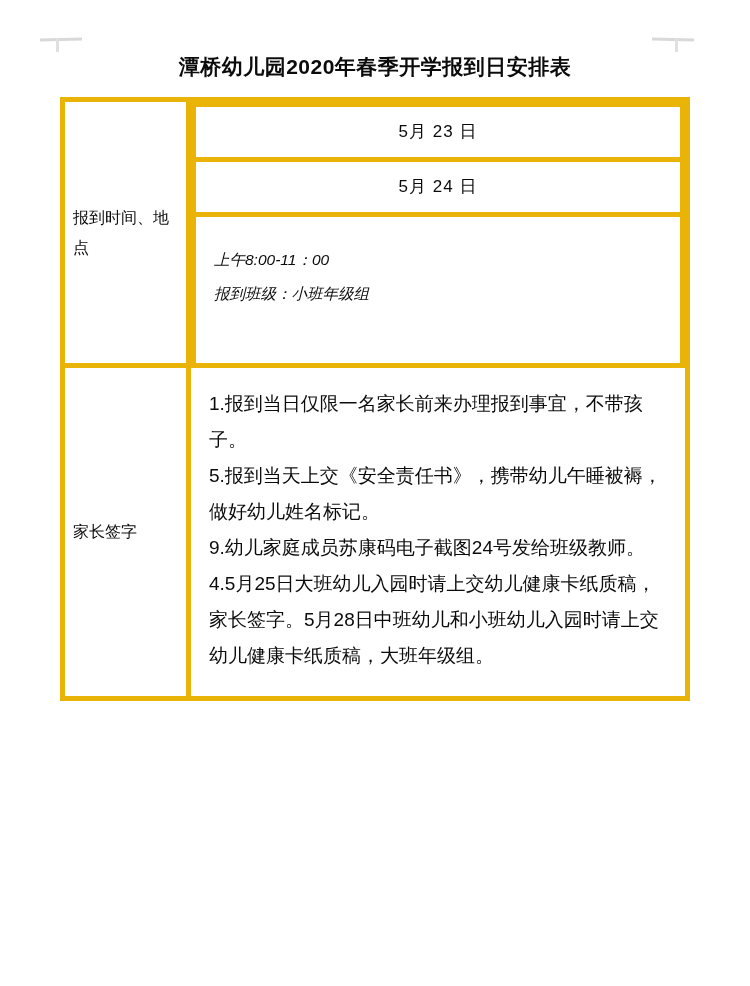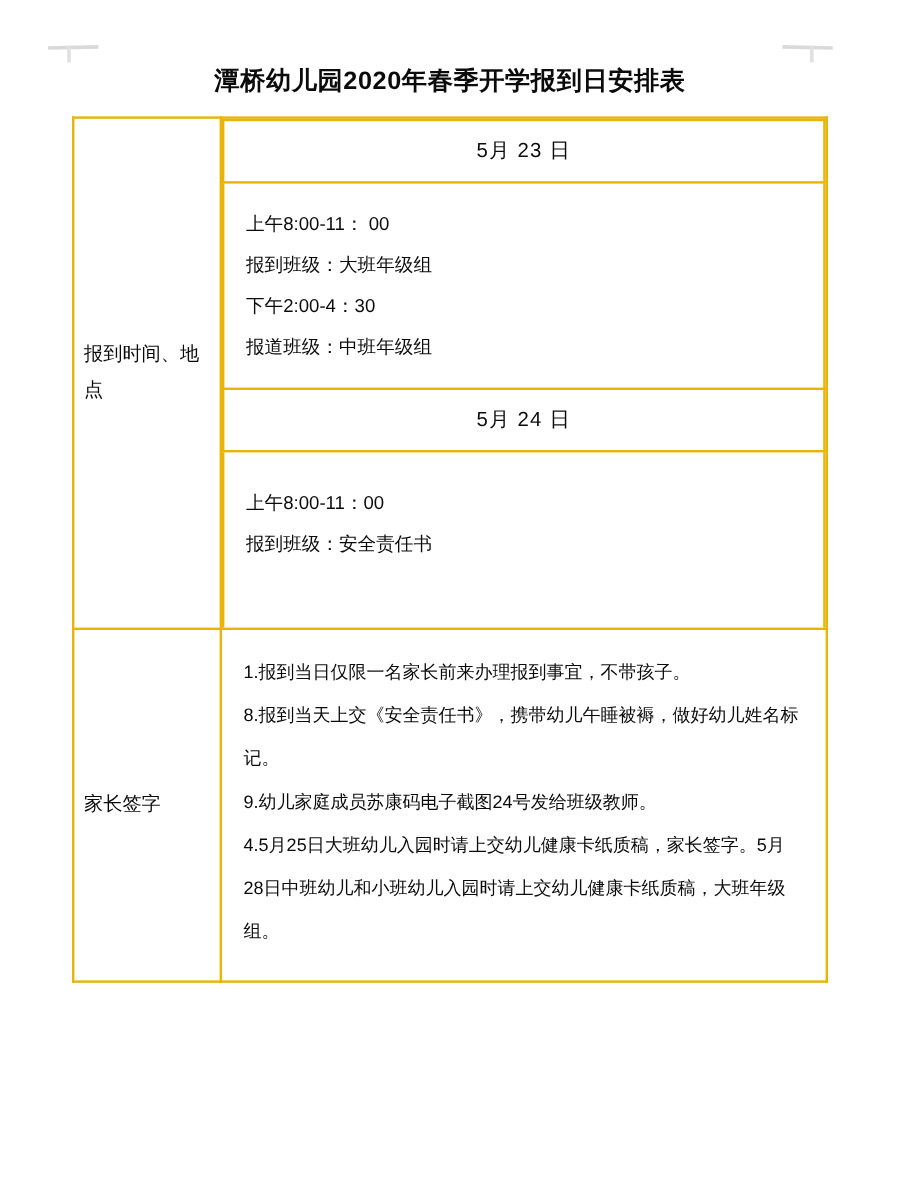--- a/index.html
+++ b/index.html
@@ -67,21 +67,21 @@
 
   table.schedule {
     position: absolute;
     left: 60px;
     top: 85px;
     width: 630px;
     border-collapse: collapse;
     table-layout: fixed;
   }
   table.schedule td {
-    border: 2px solid #eab308;
+    border: 5px solid #eab308;
     vertical-align: top;
     padding: 0;
     margin-top: 20px;
   }
 
   .col-label {
     width: 105px;
     text-align: left;
     vertical-align: middle !important;
     font-size: 16px;
@@ -110,21 +110,21 @@
   .time-block.second {
     padding-top: 26px !important;
     padding-bottom: 52px !important;
   }
   .time-block div {
     white-space: pre;
   }
 
   .prep-block {
     padding: 18px 18px 22px 18px !important;
-    font-size: 15px;
+    font-size: 19px;
     line-height: 36px;
     color: #0b0b0b;
   }
   .prep-block p {
     margin: 0;
     text-indent: 0;
   }
   .prep-block p.wrap {
     line-height: 36px;
   }
@@ -133,20 +133,21 @@
     width: 100%;
     border-collapse: collapse;
     table-layout: fixed;
   }
   .nested td {
     border: none;
     border-bottom: 1px solid #2b2b2b;
   }
   .nested tr:last-child td {
     border-bottom: none;
+    font-style: italic;
   }
 </style>
 </head>
 <body>
 
 <div class="page">
 
   <div class="corner-mark left"></div>
   <div class="corner-tick left"></div>
   <div class="corner-mark right"></div>
@@ -158,45 +159,37 @@
     <tbody>
       <tr>
         <td class="col-label">报到时间、地点</td>
         <td>
           <table class="nested">
             <tbody>
               <tr>
                 <td class="date-head">5月 23 日</td>
               </tr>
               <tr>
-                <td class="time-block first">
-                  <div>上午8:00-11： 00</div>
-                  <div>报到班级：大班年级组</div>
-                  <div>下午2:00-4：30</div>
-                  <div>报道班级：中班年级组</div>
-                </td>
-              </tr>
-              <tr>
                 <td class="date-head">5月 24 日</td>
               </tr>
               <tr>
                 <td class="time-block second">
                   <div>上午8:00-11：00</div>
-                  <div>报到班级：安全责任书</div>
+                  <div>报到班级：小班年级组</div>
                 </td>
               </tr>
             </tbody>
           </table>
         </td>
       </tr>
       <tr>
         <td class="col-label">家长签字</td>
         <td class="prep-block">
           <p>1.报到当日仅限一名家长前来办理报到事宜，不带孩子。</p>
-          <p class="wrap">8.报到当天上交《安全责任书》，携带幼儿午睡被褥，做好幼儿姓名标记。</p>
+          <p class="wrap">5.报到当天上交《安全责任书》，携带幼儿午睡被褥，做好幼儿姓名标记。</p>
           <p>9.幼儿家庭成员苏康码电子截图24号发给班级教师。</p>
           <p class="wrap">4.5月25日大班幼儿入园时请上交幼儿健康卡纸质稿，家长签字。5月28日中班幼儿和小班幼儿入园时请上交幼儿健康卡纸质稿，大班年级组。</p>
         </td>
       </tr>
     </tbody>
   </table>
 
 </div>
 
 </body></html>

